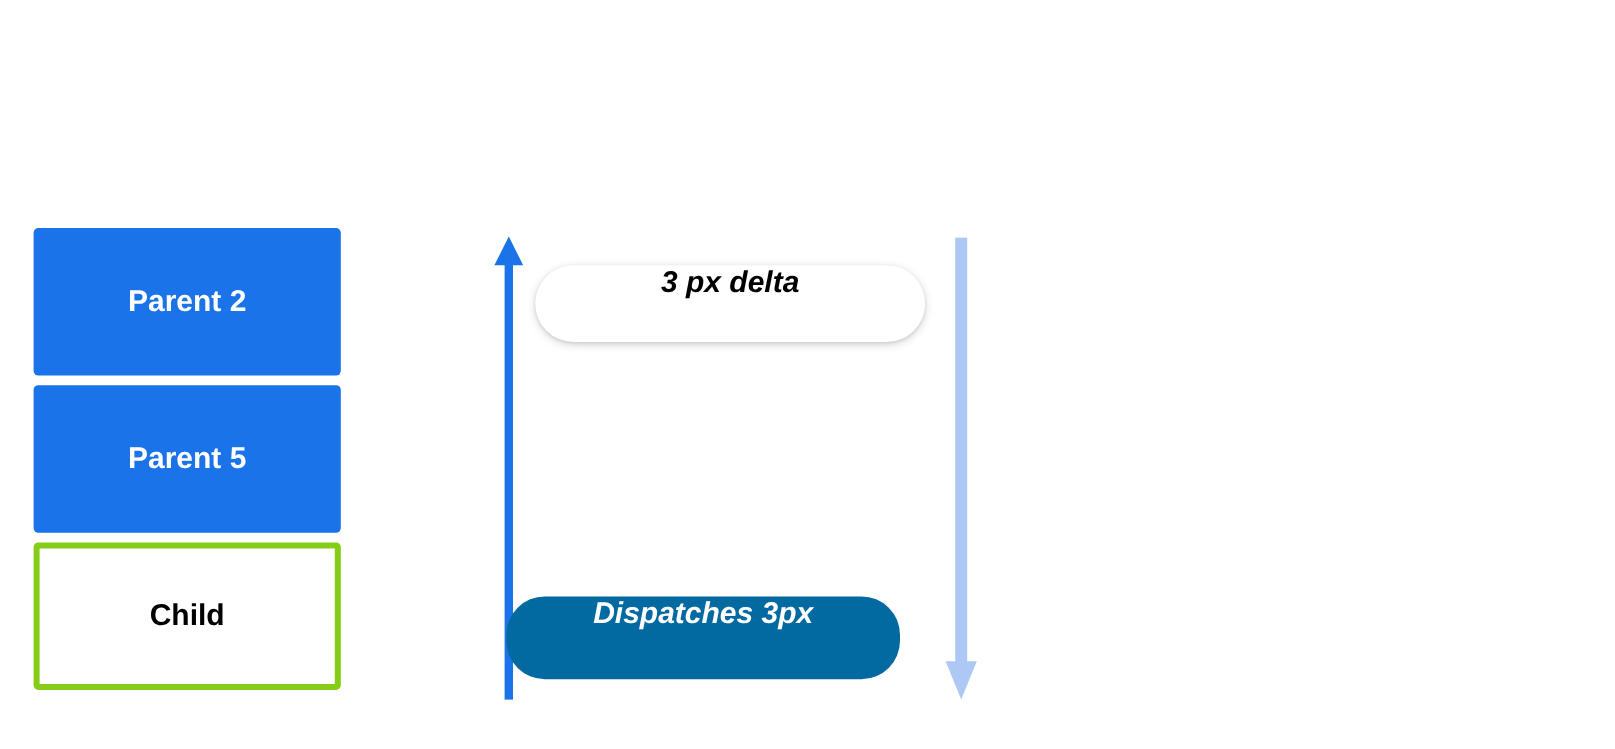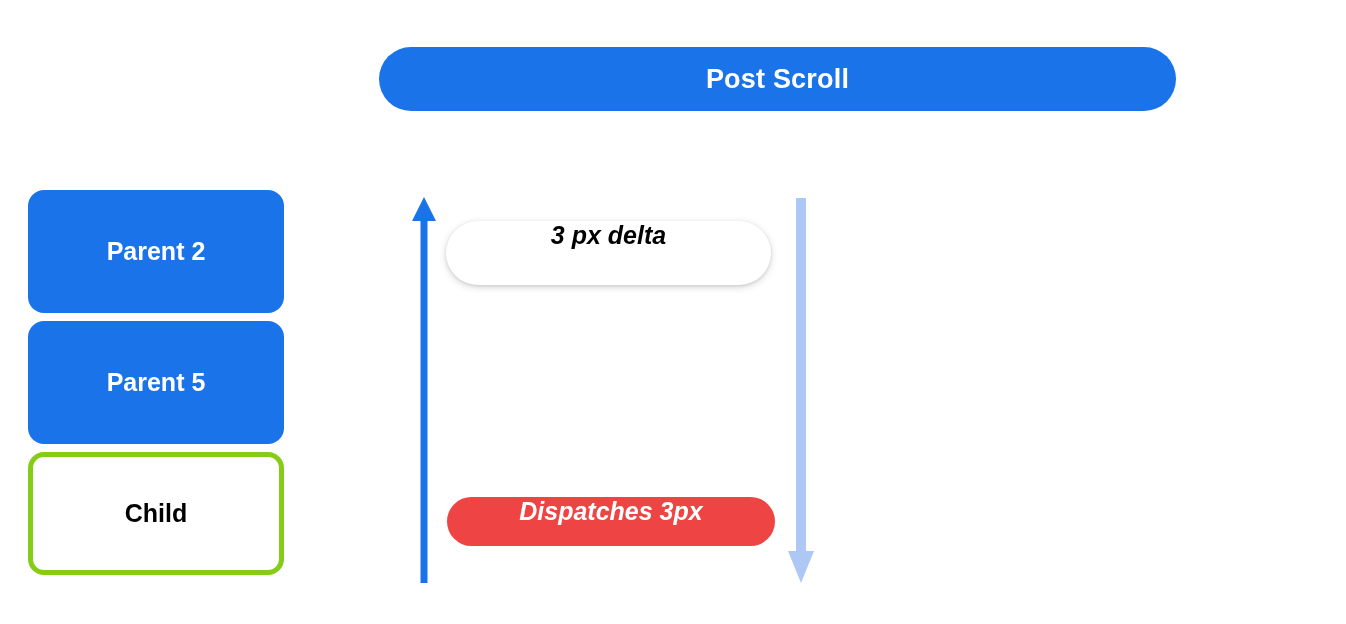--- a/index.html
+++ b/index.html
@@ -42,21 +42,21 @@
   
   .stack {
     position: absolute;
     left: 28px;
     top: 190px;
     width: 256px;
   }
   .stack-box {
     width: 256px;
     height: 123px;
-    border-radius: 16px;
+    border-radius: 4px;
     display: flex;
     align-items: center;
     justify-content: center;
     box-sizing: border-box;
     margin-bottom: 8px;
   }
   .stack-box:last-child { margin-bottom: 0; }
   .stack-box.filled {
     background: #1a73e8;
   }
@@ -105,41 +105,38 @@
     background: #ffffff;
     border-radius: 32px;
     box-shadow: 0 2px 7px rgba(60, 64, 67, 0.22), 0 1px 3px rgba(60,64,67,0.12);
   }
   .pill-delta .label {
     color: #000000;
     font-size: 25px;
     font-weight: bold;
   }
   .pill-dispatch {
-    left: 447px;
+    left: 422px;
     top: 497px;
     width: 328px;
-    height: 49px;
-    background: #ef4444;
+    height: 69px;
+    background: #0369a1;
     border-radius: 32px;
   }
   .pill-dispatch .label {
     color: #ffffff;
     font-size: 25px;
     font-weight: bold;
   }
 </style>
 </head>
 <body>
 
 <div id="canvas">
 
-  <div class="title-bar">
-    <span class="label">Post Scroll</span>
-  </div>
 
   <div class="stack">
     <div class="stack-box filled">
       <span class="label">Parent 2</span>
     </div>
     <div class="stack-box filled">
       <span class="label">Parent 5</span>
     </div>
     <div class="stack-box outlined">
       <span class="label">Child</span>

